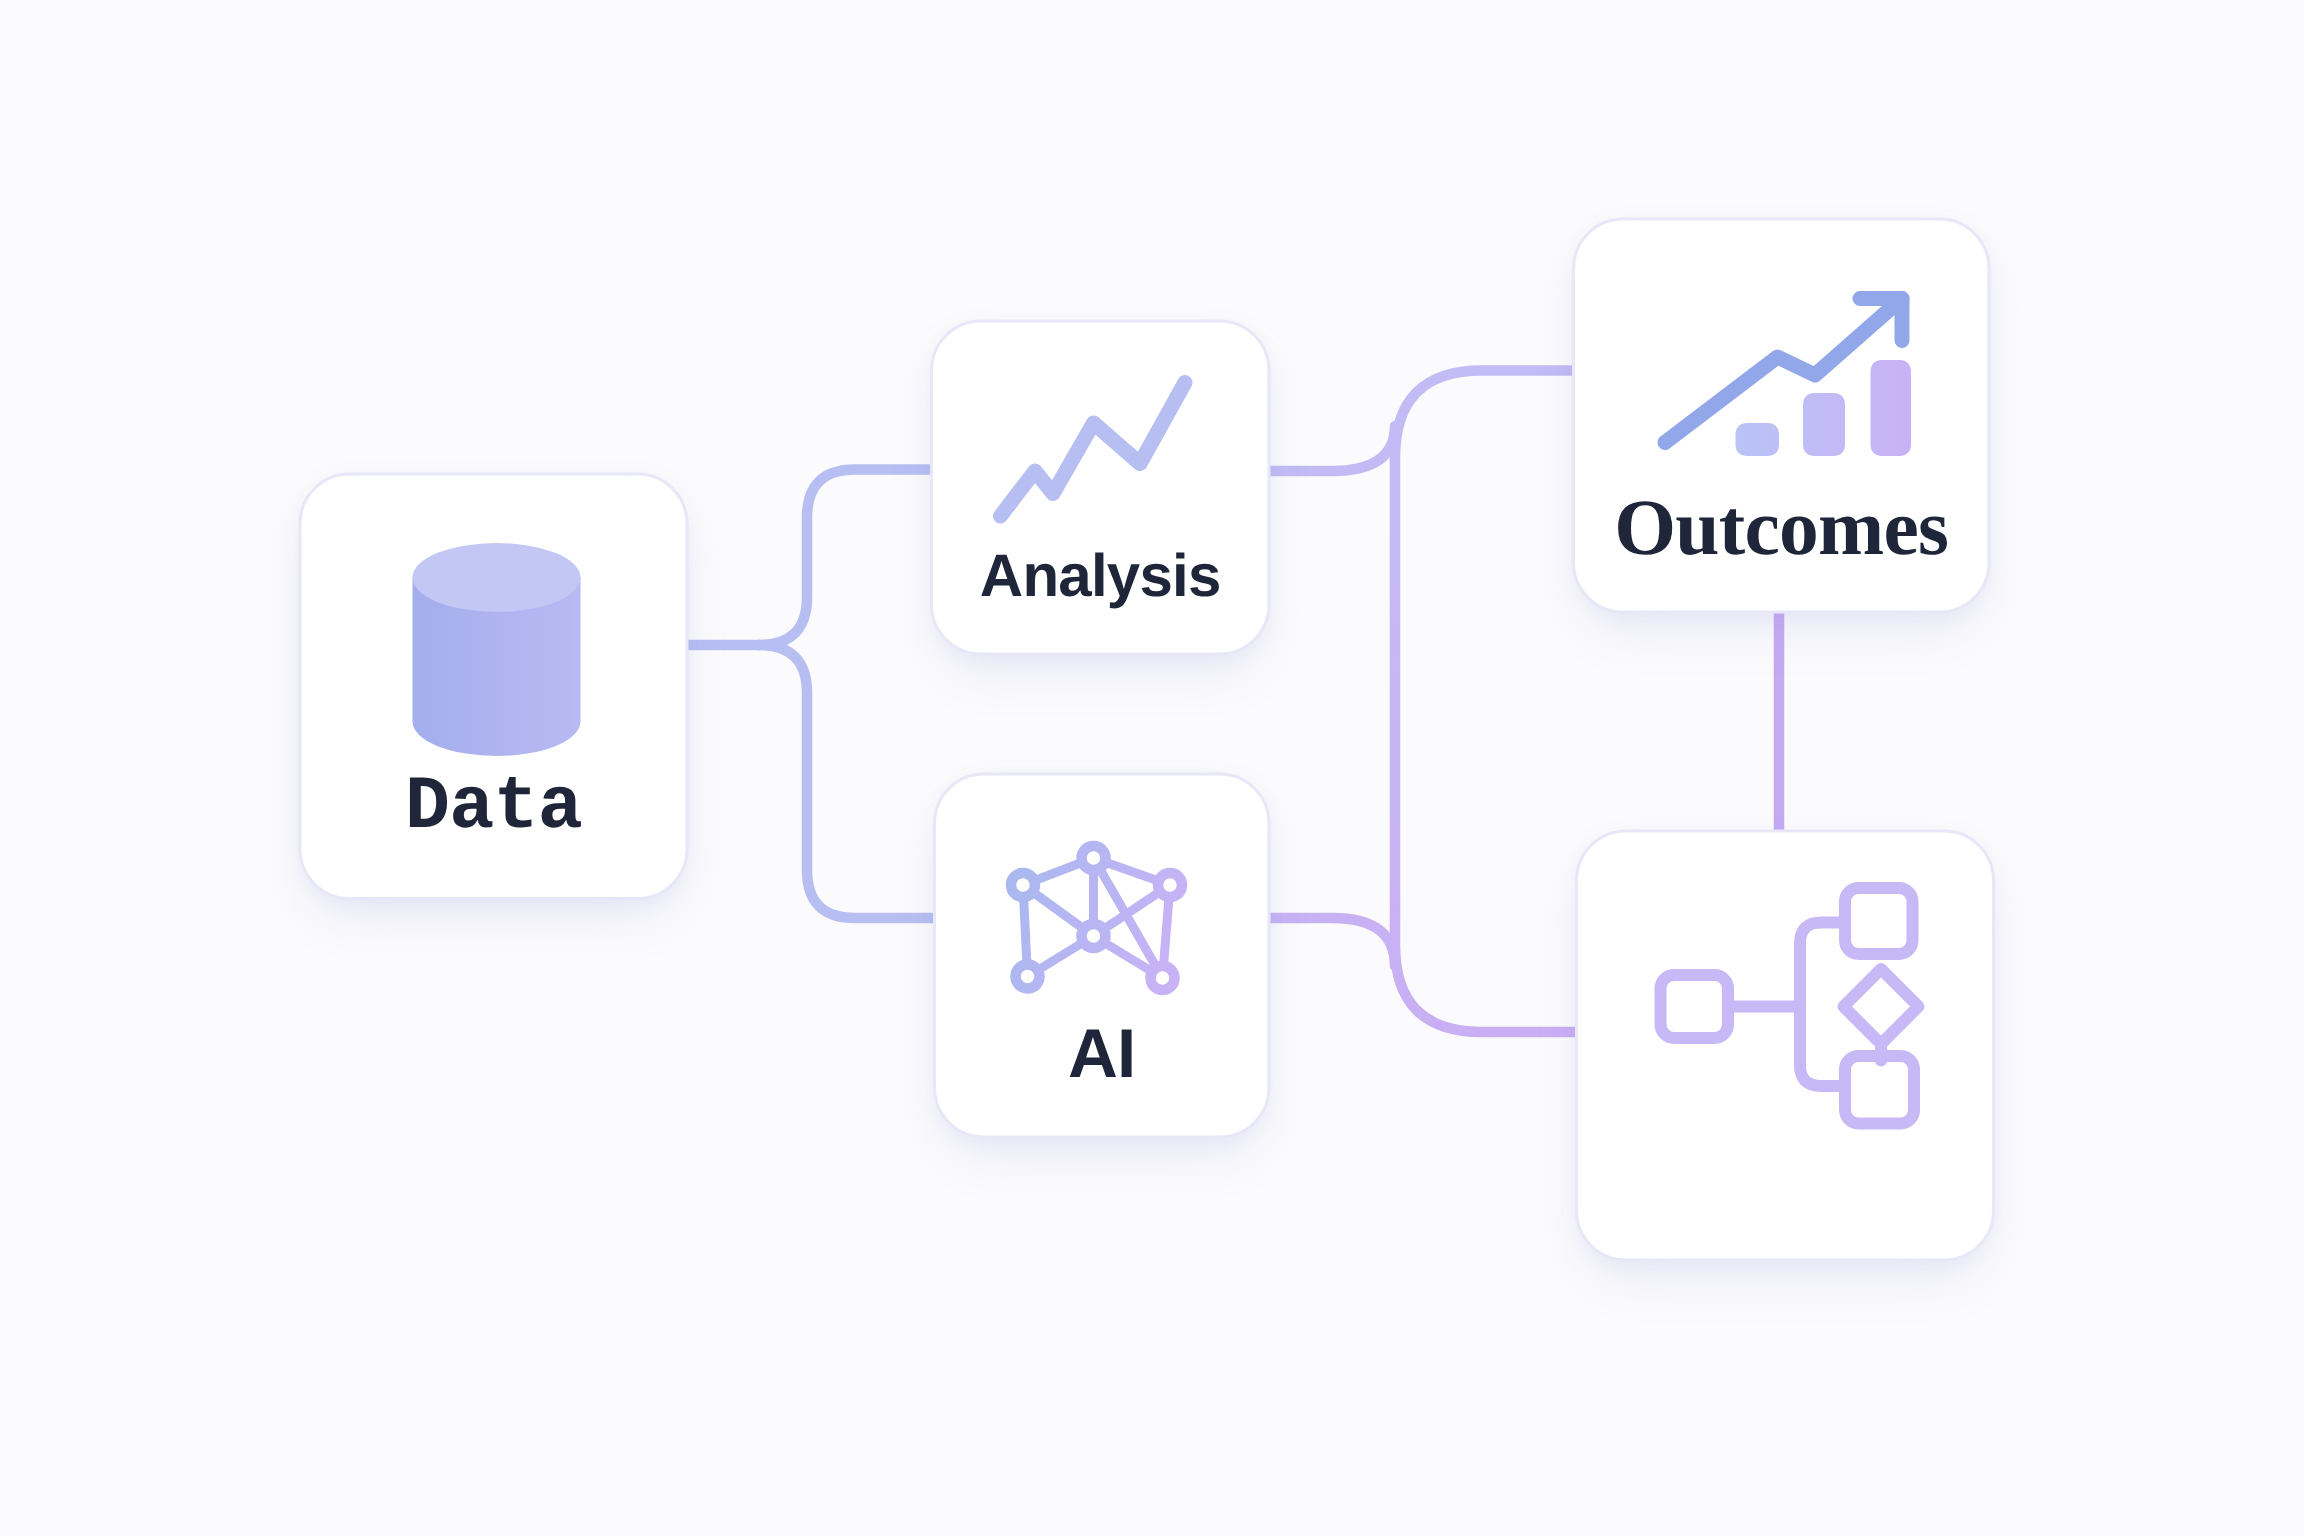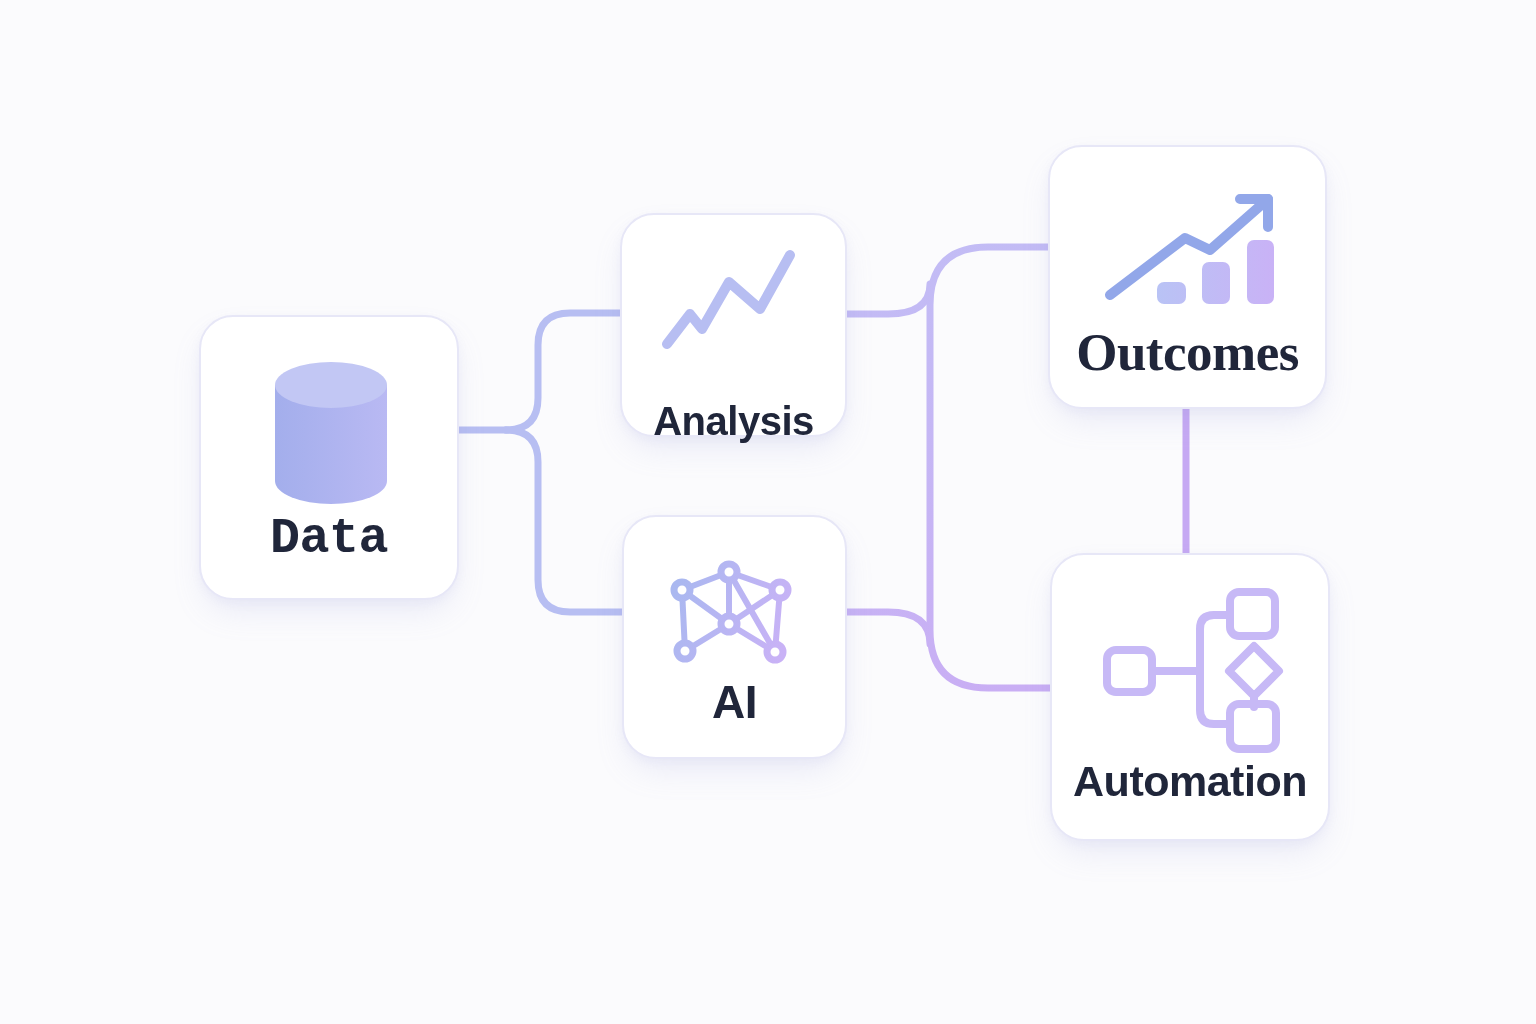--- a/index.html
+++ b/index.html
@@ -39,21 +39,21 @@
     line-height: 1.2;
     white-space: nowrap;
   }
   .card-data       { left: 199px; top: 315px; width: 260px; height: 285px; }
   .card-analysis   { left: 620px; top: 213px; width: 227px; height: 224px; }
   .card-ai         { left: 622px; top: 515px; width: 225px; height: 244px; }
   .card-outcomes   { left: 1048px; top: 145px; width: 279px; height: 264px; }
   .card-automation { left: 1050px; top: 553px; width: 280px; height: 288px; }
 
   .card-data .label       { top: 192px; font-size: 50px; font-family: Liberation Mono, monospace; }
-  .card-analysis .label   { top: 145px; font-size: 40px; margin-top: 37px; }
+  .card-analysis .label   { top: 145px; font-size: 40px; }
   .card-ai .label         { top: 158px; font-size: 46px; }
   .card-outcomes .label   { top: 174px; font-size: 53px; font-family: Liberation Serif, serif; }
   .card-automation .label { top: 201px; font-size: 43px; }
 
   .stroke-blue        { stroke: var(--connector-blue, #b7bef2); }
   .stroke-purple-deep { stroke: var(--connector-purple-deep, #c6a9f3); }
   .conn { fill: none; stroke-width: 7; stroke-linecap: round; }
 </style>
 </head>
 <body>
@@ -153,16 +153,15 @@
       <g fill="none" style="stroke:var(--icon-purple,#c7b9f6)" stroke-width="8" stroke-linecap="round" stroke-linejoin="round">
         <rect x="10" y="70" width="45" height="42" rx="9"></rect>
         <line x1="55" y1="91" x2="103" y2="91"></line>
         <path d="M 133 35 H 117 Q 103 35 103 49 V 130 Q 103 144 117 144 H 133"></path>
         <rect x="133" y="12" width="45" height="44" rx="9"></rect>
         <path d="M 157 66 L 182 91 L 157 116 L 132 91 Z"></path>
         <line x1="157" y1="114" x2="157" y2="127"></line>
         <rect x="133" y="124" width="46" height="45" rx="9"></rect>
       </g>
     </svg>
-    <div class="label">Automation</div>
   </div>
 
 </div>
 
 </body></html>

